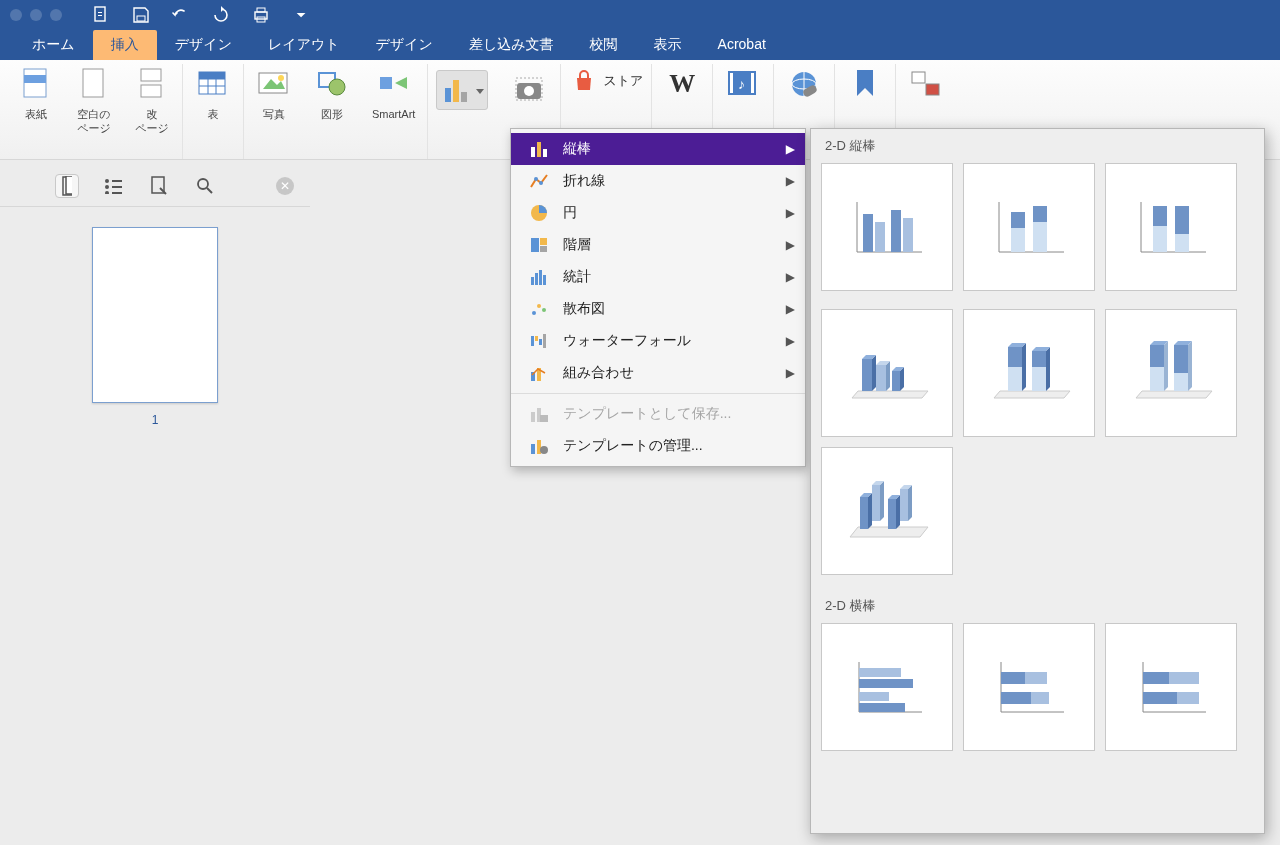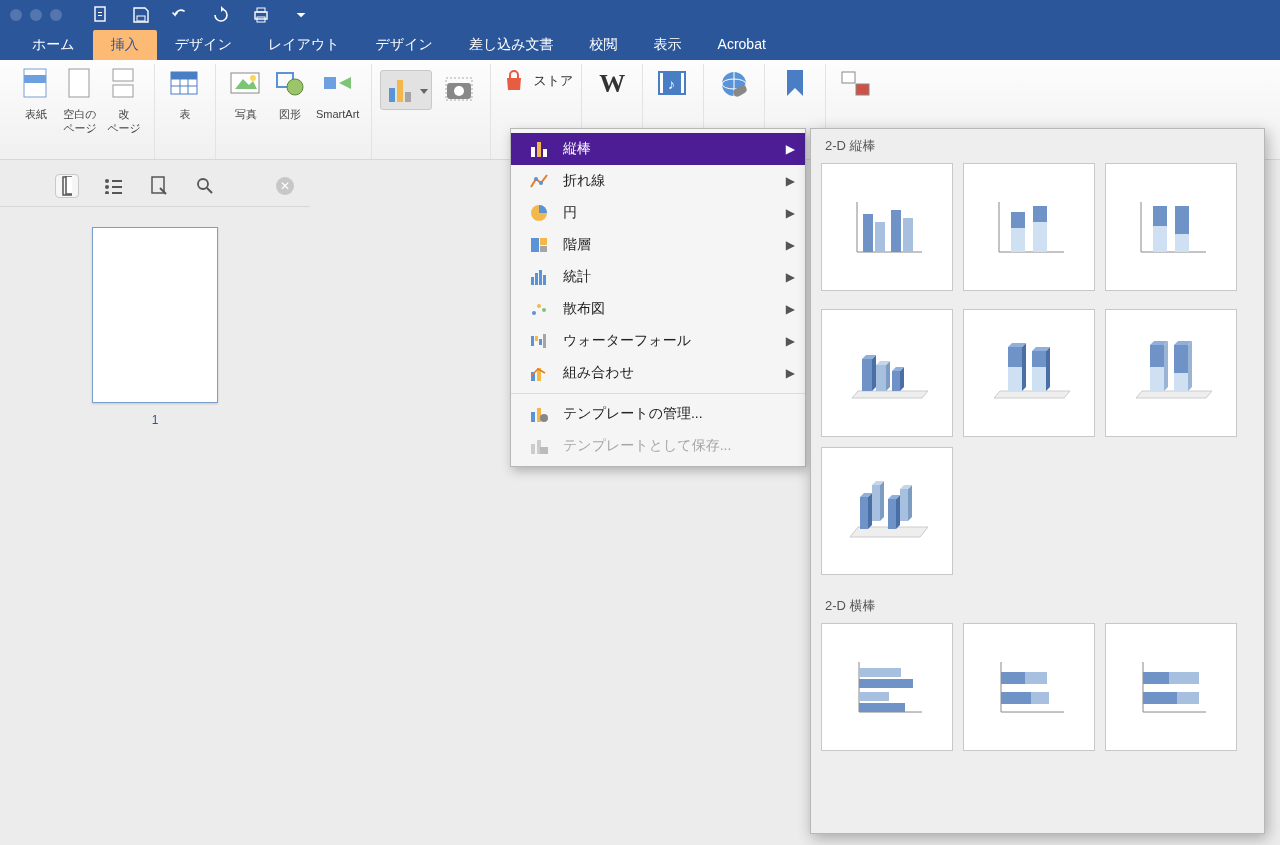--- a/index.html
+++ b/index.html
@@ -14,21 +14,21 @@
 
 
 .tabs { height: 30px; background: #2b579a; display: flex; padding-left: 14px; }
 .tab { color: #fff; font-size: 14px; padding: 6px 18px; cursor: default; }
 .tab.active { background: #fdba74; color: #2b579a; font-weight: 500; border-radius: 2px 2px 0 0; }
 
 
 .ribbon { height: 100px; background: linear-gradient(#fdfdfd, #f0f0f0); border-bottom: 1px solid #d7d7d7; display: flex; padding: 4px 6px 0 6px; gap: 0; }
 .rgroup { display: flex; flex-direction: column; border-right: 1px solid #e3e3e3; padding: 0 8px; }
 .rgroup:last-child { border-right: none; }
-.rrow { display: flex; gap: 0; }
+.rrow { display: flex; gap: 14px; }
 .rbtn { display: flex; flex-direction: column; align-items: center; gap: 4px; padding: 2px 4px; cursor: default; }
 .rbtn-icon { width: 36px; height: 36px; display: flex; align-items: center; justify-content: center; }
 .rbtn-label { font-size: 11px; color: #444; text-align: center; line-height: 1.25; margin-top: 2px; }
 .drop-ind svg { vertical-align: middle; }
 .chart-btn { background: #e2e2e2; border: 1px solid #c9c9c9; border-radius: 3px; padding: 4px 2px 4px 6px; display: flex; align-items: center; gap: 4px; }
 .store-stub { display:flex; align-items:center; gap:8px; font-size:13px; color:#333; padding:6px 0 0 4px;}
 
 
 .sidebar { position: absolute; top: 165px; left: 0; width: 310px; bottom: 0; background: #ececec; }
 .side-tabs { height: 42px; display: flex; align-items: center; gap: 24px; padding-left: 56px; border-bottom: 1px solid #d7d7d7; }
@@ -403,39 +403,39 @@
         <svg width="18" height="16">
           <rect x="1" y="7" width="4" height="9" fill="#5a93d6"></rect>
           <rect x="7" y="3" width="4" height="13" fill="#f2b84b"></rect>
           <polyline points="2,10 8,4 15,8" fill="none" stroke="#e67e22" stroke-width="1.5"></polyline>
         </svg>
       </span>
     <span>組み合わせ</span>
       <span class="cm-arrow">▶</span>
   </div>
   <div class="cm-sep"></div>
+  <div class="cm-item disabled">
+    <span class="cm-icon">
+        <svg width="18" height="16">
+          <rect x="1" y="6" width="4" height="10" fill="#ccc"></rect>
+          <rect x="7" y="2" width="4" height="14" fill="#ccc"></rect>
+          <rect x="10" y="9" width="8" height="7" fill="#bbb"></rect>
+        </svg>
+      </span>
+    <span>テンプレートとして保存...</span>
+  </div>
   <div class="cm-item">
     <span class="cm-icon">
         <svg width="18" height="16">
           <rect x="1" y="6" width="4" height="10" fill="#5a93d6"></rect>
           <rect x="7" y="2" width="4" height="14" fill="#f2b84b"></rect>
           <circle cx="14" cy="12" r="4" fill="#888"></circle>
         </svg>
       </span>
     <span>テンプレートの管理...</span>
-  </div>
-  <div class="cm-item disabled">
-    <span class="cm-icon">
-        <svg width="18" height="16">
-          <rect x="1" y="6" width="4" height="10" fill="#ccc"></rect>
-          <rect x="7" y="2" width="4" height="14" fill="#ccc"></rect>
-          <rect x="10" y="9" width="8" height="7" fill="#bbb"></rect>
-        </svg>
-      </span>
-    <span>テンプレートとして保存...</span>
   </div>
 </div>
 
 <div class="gallery">
   <div class="gal-head">2-D 縦棒</div>
   <div class="gal-grid">
     <div class="gal-item">
         <svg width="80" height="70">
           <line x1="10" y1="60" x2="75" y2="60" stroke="#888"></line>
           <line x1="10" y1="10" x2="10" y2="60" stroke="#888"></line>

